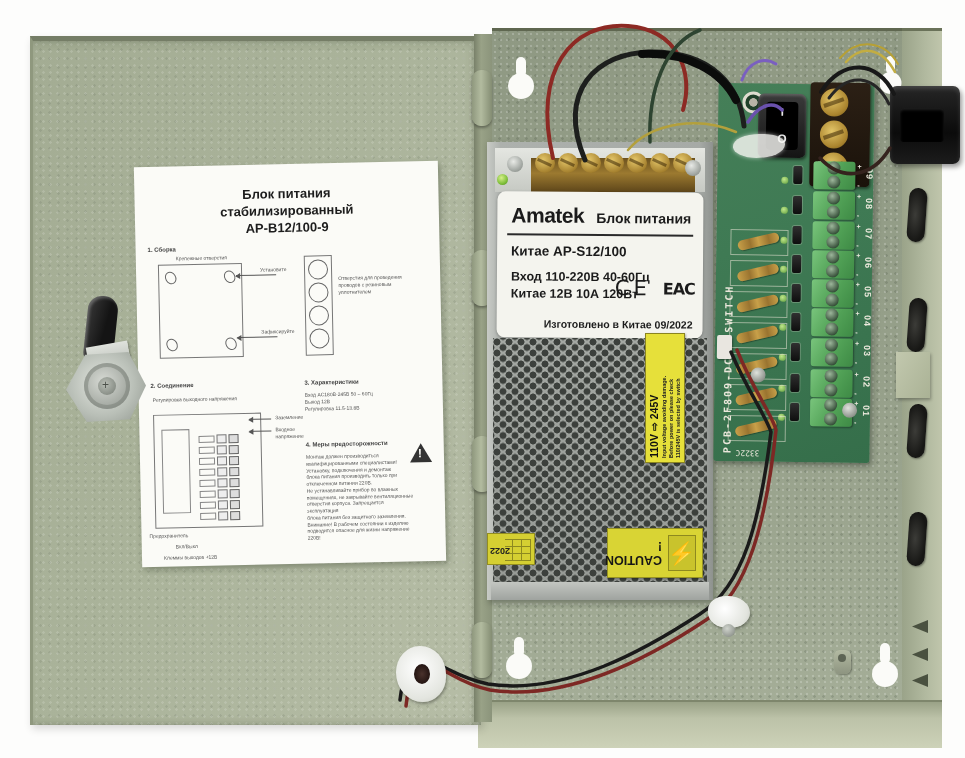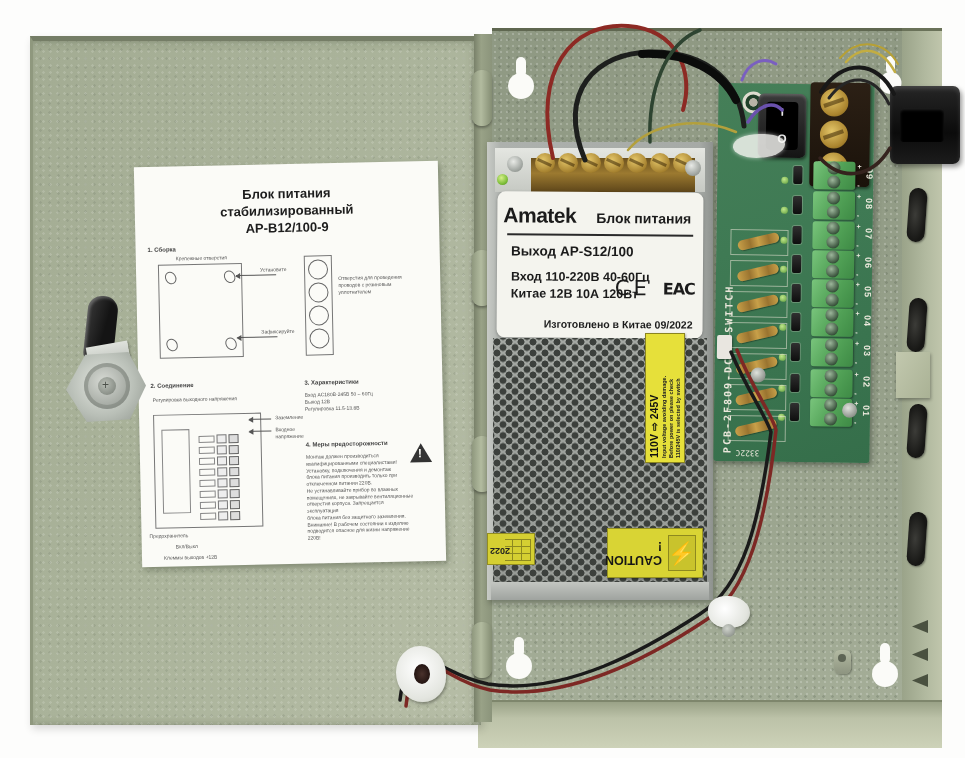--- a/index.html
+++ b/index.html
@@ -98,21 +98,21 @@
     background:linear-gradient(#6b511f,#9c7a30 45%,#5e461a);}
   .tscrew{position:absolute;top:5px;width:20px;height:20px;border-radius:50%;
     background:radial-gradient(circle at 40% 35%,#e5c76a,#a5812f 70%,#6e5418);}
   .tscrew:after{content:"";position:absolute;left:2px;top:8px;width:15px;height:3px;background:rgba(60,40,5,.55);transform:rotate(25deg);}
   .endscrew{position:absolute;width:16px;height:16px;border-radius:50%;
     background:radial-gradient(circle at 40% 35%,#e8eae6,#9ba09b 70%,#6f746f);}
   #psu-led{position:absolute;left:10px;top:32px;width:11px;height:11px;border-radius:50%;
     background:radial-gradient(circle at 40% 35%,#d6f08a,#7fbf3a 60%,#4c8a1e);}
   #psu-label{position:absolute;left:10px;top:50px;width:206px;height:146px;border-radius:8px;
     background:#f4f4ee;box-shadow:0 1px 3px rgba(0,0,0,.3);transform:rotate(.4deg);color:#1b1b1b;}
-  #psu-label .brand{position:absolute;left:6px;top:12px;font-size:21px;font-weight:700;letter-spacing:-.5px;}
+  #psu-label .brand{position:absolute;left:14px;top:12px;font-size:21px;font-weight:700;letter-spacing:-.5px;}
   #psu-label .product{position:absolute;right:12px;top:18px;font-size:14px;font-weight:700;}
   #psu-label .rule{position:absolute;left:10px;top:42px;width:186px;height:2px;background:#2a2a2a;}
   #psu-label .model{position:absolute;left:14px;top:52px;font-size:13.5px;font-weight:700;}
   #psu-label .io1{position:absolute;left:14px;top:78px;font-size:12.5px;font-weight:700;}
   #psu-label .io2{position:absolute;left:14px;top:95px;font-size:12.5px;font-weight:700;}
   #psu-label .ce{position:absolute;right:52px;top:84px;font-size:21px;font-weight:400;letter-spacing:4px;font-family:"DejaVu Sans",sans-serif;}
   #psu-label .eac{position:absolute;right:8px;top:87px;font-size:16px;font-weight:700;letter-spacing:-1px;font-family:"DejaVu Sans",sans-serif;}
   #psu-label .made{position:absolute;right:10px;bottom:8px;font-size:10.5px;font-weight:700;}
   #psu-mesh{position:absolute;left:6px;top:196px;width:214px;height:244px;
     background:
@@ -382,21 +382,21 @@
       <span class="tscrew" style="left:178px"></span>
       <span class="endscrew" style="left:12px;top:8px"></span>
       <span class="endscrew" style="right:4px;top:12px"></span>
     </div>
     <div id="psu-led"></div>
 
     <div id="psu-label">
       <span class="brand">Amatek</span>
       <span class="product">Блок питания</span>
       <span class="rule"></span>
-      <span class="model">Выход AP-S12/100</span>
+      <span class="model">Китае AP-S12/100</span>
       <span class="io1">Вход 110-220В 40-60Гц</span>
       <span class="io2">Китае 12В 10А 120Вт</span>
       <span class="ce">CE</span>
       <span class="eac">EAC</span>
       <span class="made">Изготовлено в Китае 09/2022</span>
     </div>
 
     <div id="psu-mesh"></div>
     <div id="psu-bottom"></div>
 

